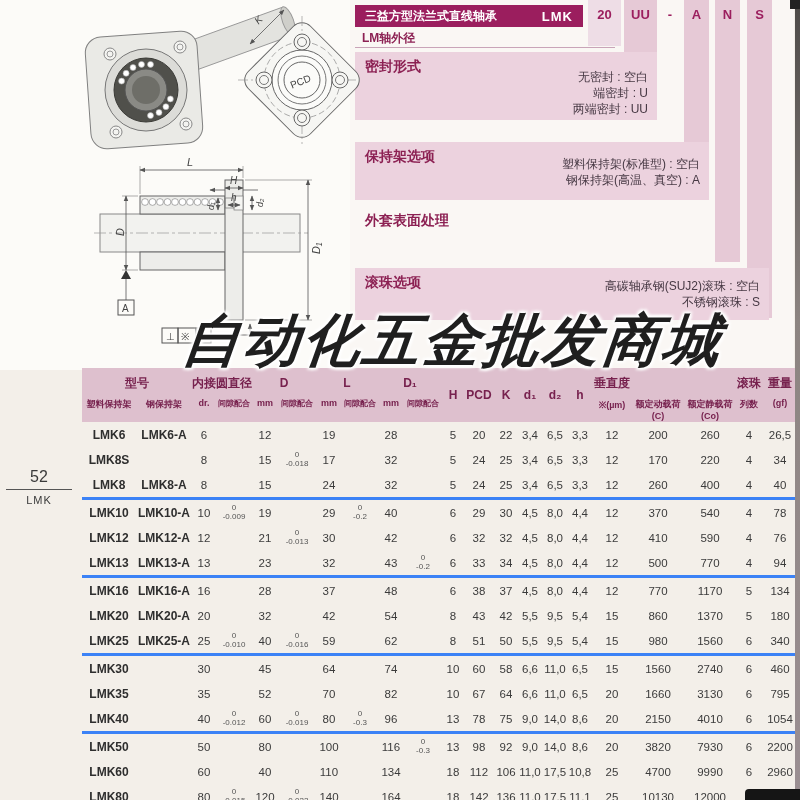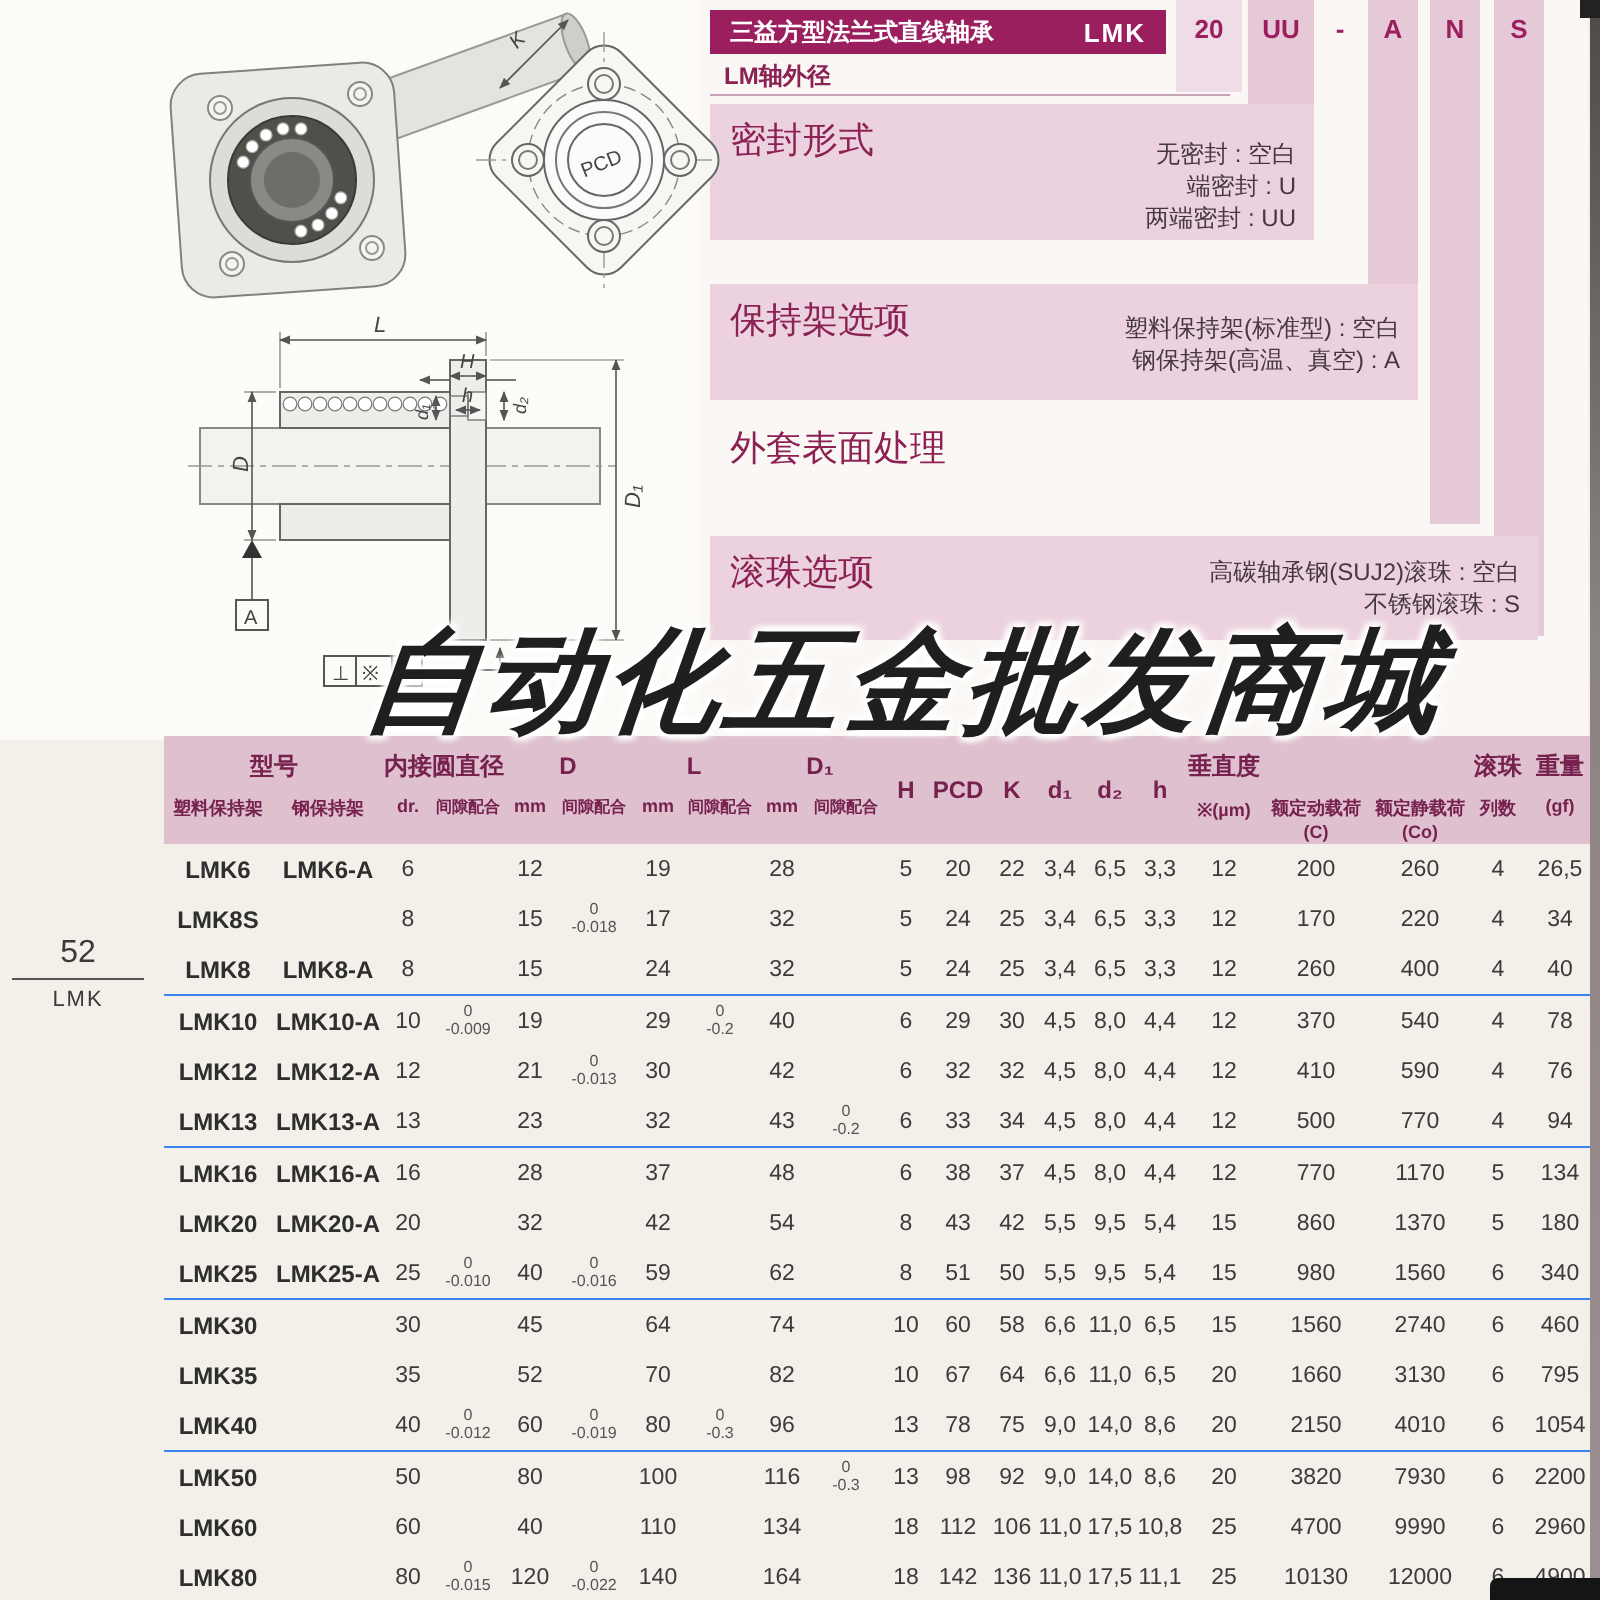--- a/index.html
+++ b/index.html
@@ -22,21 +22,21 @@
   .code-bar .prefix{color:#fff;font-size:13px;font-weight:bold;letter-spacing:1px;}
   .code-letter{position:absolute;top:7px;text-align:center;color:#9b1e5e;font-weight:bold;font-size:13px;}
   .cl-20{left:588px;width:33px;} .cl-uu{left:624px;width:33px;} .cl-dash{left:660px;width:20px;}
   .cl-a{left:684px;width:25px;} .cl-n{left:715px;width:25px;} .cl-s{left:747px;width:25px;}
 
   .lm-label{position:absolute;left:362px;top:30px;font-size:12px;font-weight:bold;color:#8c2153;}
   .lm-line{position:absolute;left:355px;top:47px;width:260px;border-bottom:1px solid #c9a4b8;}
 
   .band{position:absolute;left:355px;box-sizing:border-box;}
   .band.pink{background:#ecd2de;}
-  .band .blabel{position:absolute;left:10px;top:6px;font-size:18px;font-weight:normal;color:#8c2153;}
+  .band .blabel{position:absolute;left:10px;top:6px;font-size:14px;font-weight:bold;color:#8c2153;}
   .band .opts{position:absolute;right:9px;text-align:right;font-size:12px;line-height:16px;color:#463843;}
   .band-seal{top:52px;width:302px;height:68px;}   .band-seal .opts{top:17px;}
   .band-cage{top:142px;width:354px;height:58px;}  .band-cage .opts{top:14px;}
   .band-surface{top:206px;width:374px;height:60px;} .band-surface .opts{top:2px;}
   .band-ball{top:268px;width:414px;height:52px;}  .band-ball .opts{top:10px;}
 
   .watermark{position:absolute;left:183px;top:303px;z-index:9;white-space:nowrap;
              font-family:"DejaVu Serif",serif;font-style:italic;font-weight:bold;
              font-size:57px;letter-spacing:3px;color:#1f1f1f;transform:skewX(-6deg);
              text-shadow:0 0 3px #fff,2px 2px 3px #fff,-2px -2px 3px #fff,2px -2px 3px #fff,-2px 2px 3px #fff;}
@@ -50,21 +50,21 @@
   .thead{display:grid;background:#dec0ce;color:#77214e;
          grid-template-columns:54px 56px 24px 36px 26px 38px 26px 36px 26px 38px 22px 30px 24px 24px 26px 24px 40px 52px 52px 26px 36px;
          grid-template-rows:30px 24px;}
   .hc{display:flex;align-items:center;justify-content:center;font-weight:bold;font-size:12px;text-align:center;}
   .hc.sub{font-size:9px;align-items:flex-start;}
   .hc.tiny{font-size:8px;}
   .hc.full{grid-row:1/3;}
   .tbody{}
   .trow{display:grid;align-items:center;height:25px;
         grid-template-columns:54px 56px 24px 36px 26px 38px 26px 36px 26px 38px 22px 30px 24px 24px 26px 24px 40px 52px 52px 26px 36px;}
-  .trow.group-end{border-bottom:1px solid #3b82f6;}
+  .trow.group-end{border-bottom:3px solid #3b82f6;}
   .tcell{text-align:center;font-size:11.5px;color:#3b3b3b;}
   .tcell.c0,.tcell.c1{font-weight:bold;color:#2e2e2e;font-size:12px;}
   .tcell.tol{display:flex;flex-direction:column;line-height:1.1;font-size:8px;color:#555;}
 
   .edge-strip{position:absolute;right:0;top:0;width:5px;height:800px;z-index:10;
               background:linear-gradient(180deg,#4d4a48 0%,#8c8481 40%,#9b8f93 100%);}
   .corner-br{position:absolute;left:745px;top:789px;width:55px;height:11px;background:#151515;border-radius:4px 0 0 0;z-index:11;}
   .corner-tr{position:absolute;left:790px;top:0;width:10px;height:9px;background:#222;z-index:11;}
 
   svg text{fill:#444;font-family:"Liberation Sans",sans-serif;}

